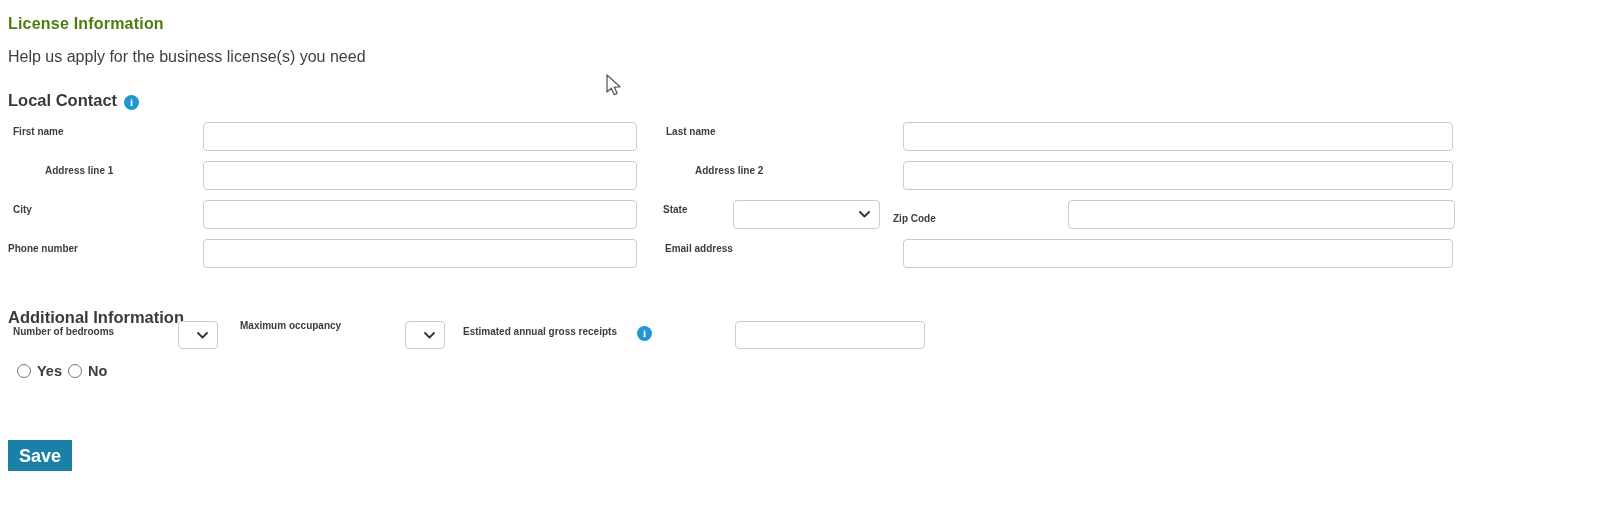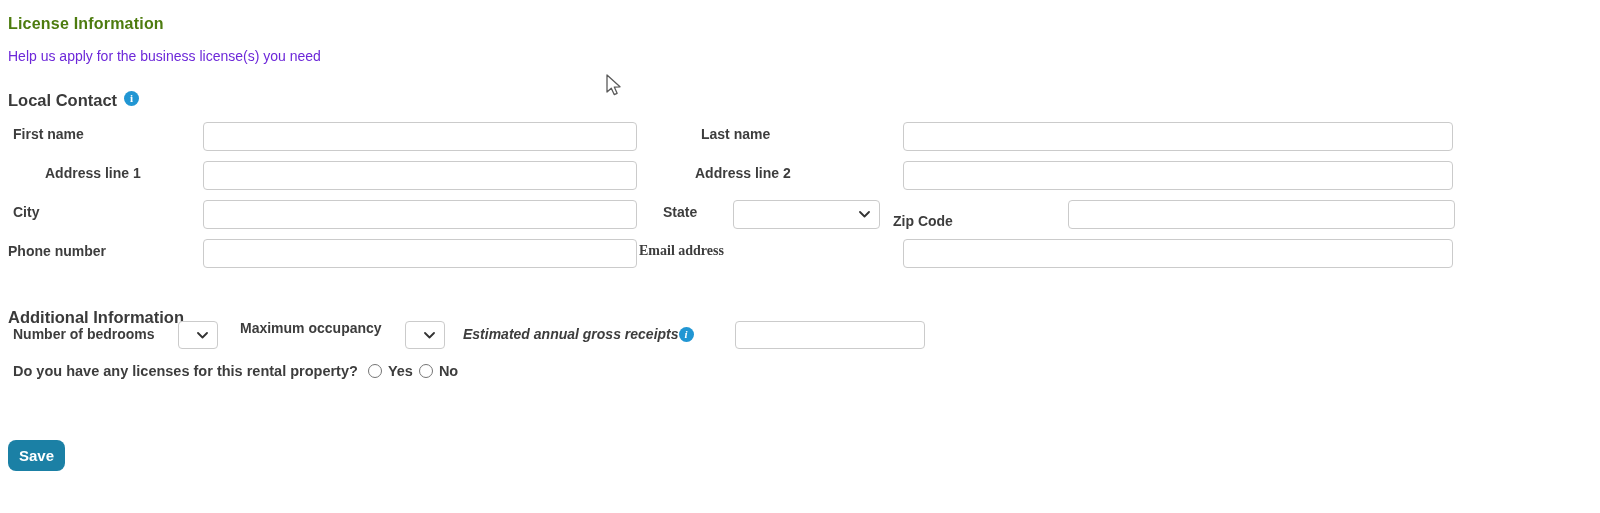--- a/index.html
+++ b/index.html
@@ -12,35 +12,35 @@
   }
   .abs { position: absolute; }
 
   .page-title {
     left: 8px; top: 15px;
     font-size: 16px; font-weight: bold; color: #4d7c0f;
     letter-spacing: 0.2px;
   }
   .page-subtitle {
     left: 8px; top: 48px;
-    font-size: 14px; color: #6d28d9;
+    font-size: 16px; color: #404040;
   }
   .section-heading {
     font-size: 16.5px; font-weight: bold; color: #3a3a3a;
-    display: flex; align-items: flex-start; gap: 7px;
+    display: flex; align-items: flex-end; gap: 7px;
   }
   .info-icon {
     width: 15px; height: 15px; border-radius: 50%;
     background: #2196d3; color: #ffffff;
     font-size: 11px; font-weight: bold; font-family: "Liberation Serif", serif;
     display: inline-flex; align-items: center; justify-content: center;
     line-height: 1; cursor: pointer;
   }
   .field-label {
-    font-size: 14px; font-weight: bold; color: #3d3d3d;
+    font-size: 10px; font-weight: bold; color: #3d3d3d;
     white-space: nowrap;
   }
   .text-input {
     border: 1px solid #cbcbcb; border-radius: 4px;
     height: 29px; background: #ffffff;
     font-size: 14px; color: #333; padding: 0 8px;
     outline: none;
   }
   .select-box {
     border: 1px solid #cbcbcb; border-radius: 4px;
@@ -55,42 +55,42 @@
   }
   .radio-circle {
     width: 14px; height: 14px; border-radius: 50%;
     border: 1px solid #757575; background: #fff;
     display: inline-block; cursor: pointer; flex: 0 0 auto;
   }
   .radio-label { cursor: pointer; text-align: center; }
   .save-button {
     left: 8px; top: 440px;
     background: #1b80a5; color: #ffffff;
-    border: none; border-radius: 8px;
+    border: none; border-radius: 0;
     font-family: "Liberation Sans", sans-serif;
-    font-size: 15px; font-weight: bold;
+    font-size: 18px; font-weight: bold;
     padding: 6px 11px; height: 31px;
     cursor: pointer;
   }
   .cursor-wrap { pointer-events: none; }
 </style>
 </head>
 <body>
 
 <div class="abs page-title">License Information</div>
 <div class="abs page-subtitle">Help us apply for the business license(s) you need</div>
 
 <div class="abs section-heading" style="left:8px; top:91px;">
   <span>Local Contact</span>
   <span class="info-icon">i</span>
 </div>
 
 <div class="abs field-label" style="left:13px; top:126px;">First name</div>
 <input class="abs text-input" style="left: 203px; top: 122px; width: 434px;" type="text" value="">
-<div class="abs field-label" style="left:701px; top:126px;">Last name</div>
+<div class="abs field-label" style="left:666px; top:126px;">Last name</div>
 <input class="abs text-input" style="left: 903px; top: 122px; width: 550px;" type="text" value="">
 
 <div class="abs field-label" style="left:13px; top:165px;margin-left:32px;">Address line 1</div>
 <input class="abs text-input" style="left: 203px; top: 161px; width: 434px;" type="text" value="">
 <div class="abs field-label" style="left:695px; top:165px;">Address line 2</div>
 <input class="abs text-input" style="left: 903px; top: 161px; width: 550px;" type="text" value="">
 
 <div class="abs field-label" style="left:13px; top:204px;">City</div>
 <input class="abs text-input" style="left: 203px; top: 200px; width: 434px;" type="text" value="">
 <div class="abs field-label" style="left:663px; top:204px;">State</div>
@@ -100,21 +100,21 @@
     <svg class="chevron-svg" width="11" height="7" viewBox="0 0 11 7">
         <polyline points="1,1 5.5,5.5 10,1" fill="none" stroke="#333" stroke-width="1.8" stroke-linecap="round" stroke-linejoin="round"></polyline>
       </svg>
   </span>
 </div>
 <div class="abs field-label" style="left:893px; top:204px;margin-top:9px;">Zip Code</div>
 <input class="abs text-input" style="left: 1068px; top: 200px; width: 387px;" type="text" value="">
 
 <div class="abs field-label" style="left:8px; top:243px;">Phone number</div>
 <input class="abs text-input" style="left: 203px; top: 239px; width: 434px;" type="text" value="">
-<div class="abs field-label" style="left:639px; top:243px;font-family:Liberation Serif, serif;">Email address</div>
+<div class="abs field-label" style="left:665px; top:243px;">Email address</div>
 <input class="abs text-input" style="left: 903px; top: 239px; width: 550px;" type="text" value="">
 
 <div class="abs section-heading" style="left:8px; top:308px;">
   <span>Additional Information</span>
 </div>
 
 <div class="abs field-label" style="left:13px; top:326px;">Number of bedrooms</div>
 <div class="abs select-box" style="left:178px; top:321px; width:40px; height:28px;">
   <span></span>
   <span>
@@ -125,28 +125,27 @@
 </div>
 <div class="abs field-label" style="left:240px; top:320px;">Maximum occupancy</div>
 <div class="abs select-box" style="left:405px; top:321px; width:40px; height:28px;">
   <span></span>
   <span>
     <svg class="chevron-svg" width="11" height="7" viewBox="0 0 11 7">
         <polyline points="1,1 5.5,5.5 10,1" fill="none" stroke="#333" stroke-width="1.8" stroke-linecap="round" stroke-linejoin="round"></polyline>
       </svg>
   </span>
 </div>
-<div class="abs" style="left:463px; top:326px; display:flex; align-items:center; gap:0;font-style:italic;">
+<div class="abs" style="left:463px; top:326px; display:flex; align-items:flex-start; gap:20px;">
   <span class="field-label">Estimated annual gross receipts</span>
   <span class="info-icon">i</span>
 </div>
 <input class="abs text-input" style="left: 735px; top: 321px; width: 190px; height: 28px;" type="text" value="">
 
 <div class="abs radio-row" style="left:13px; top:363px;">
-  <span>Do you have any licenses for this rental property?</span>
   <span class="radio-circle" style="margin-left:4px;"></span>
   <span class="radio-label">Yes</span>
   <span class="radio-circle"></span>
   <span class="radio-label">No</span>
 </div>
 
 <button class="abs save-button">Save</button>
 
 <div class="abs cursor-wrap" style="left:603px; top:73px;">
   <svg width="22" height="24" viewBox="0 0 22 24">

